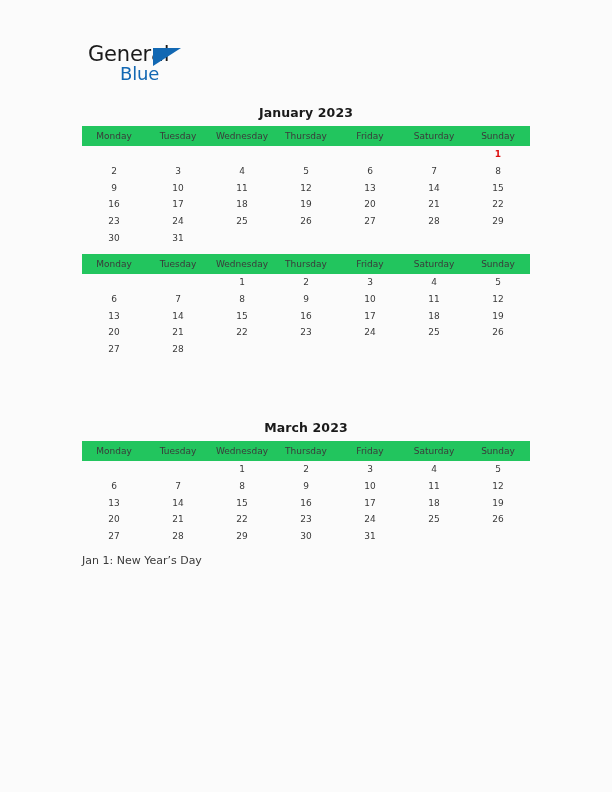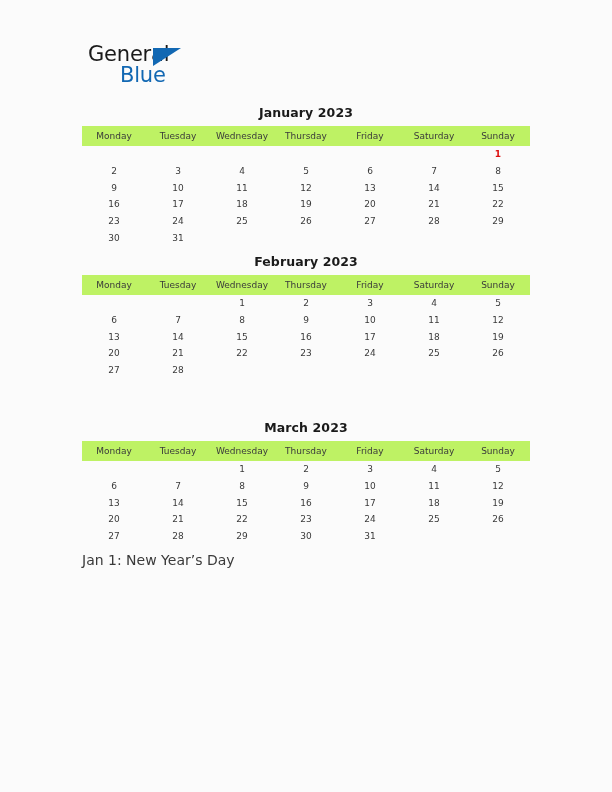--- a/index.html
+++ b/index.html
@@ -53,21 +53,21 @@
     top: 6px;
     width: 0;
     height: 0;
     border-left: 28px solid #1268b3;
     border-bottom: 18px solid transparent;
   }
   .logo-blue {
     position: absolute;
     left: 32px;
     top: 21px;
-    font-size: 21px;
+    font-size: 18px;
     font-weight: 400;
     letter-spacing: -0.2px;
     color: #1268b3;
     font-family: "DejaVu Sans", sans-serif;
   }
   .doc-title {
     position: absolute;
     right: 0;
     top: 10px;
     font-size: 25px;
@@ -94,21 +94,21 @@
     color: #1a1a1a;
     margin-bottom: 6px;
     letter-spacing: 0.1px;
   }
   table.cal {
     width: 448px;
     border-collapse: collapse;
     table-layout: fixed;
   }
   table.cal th {
-    background: #bef264;
+    background: #22c55e;
     font-size: 9px;
     font-weight: normal;
     color: #3a3a3a;
     padding: 5px 0 5px 0;
     text-align: center;
     border: none;
   }
   table.cal td {
     font-size: 9px;
     color: #3a3a3a;
@@ -125,21 +125,21 @@
   table.cal td.empty { color: transparent; }
 
   
   .notes {
     position: absolute;
     left: 82px;
     top: 553px;
     width: 448px;
   }
   .note {
-    font-size: 14px;
+    font-size: 11px;
     color: #3a3a3a;
     line-height: 15px;
   }
 </style>
 </head>
 <body>
 
 <div class="page">
 
   <div class="header">
@@ -217,21 +217,20 @@
             <td class="empty">&nbsp;</td>
             <td class="empty">&nbsp;</td>
             <td class="empty">&nbsp;</td>
             <td class="empty">&nbsp;</td>
           </tr>
         </tbody>
     </table>
   </div>
 
   <div class="month" id="month-1">
-    <div class="month-title">February 2023</div>
     <table class="cal">
       <thead>
           <tr>
             <th>Monday</th>
             <th>Tuesday</th>
             <th>Wednesday</th>
             <th>Thursday</th>
             <th>Friday</th>
             <th>Saturday</th>
             <th>Sunday</th>

